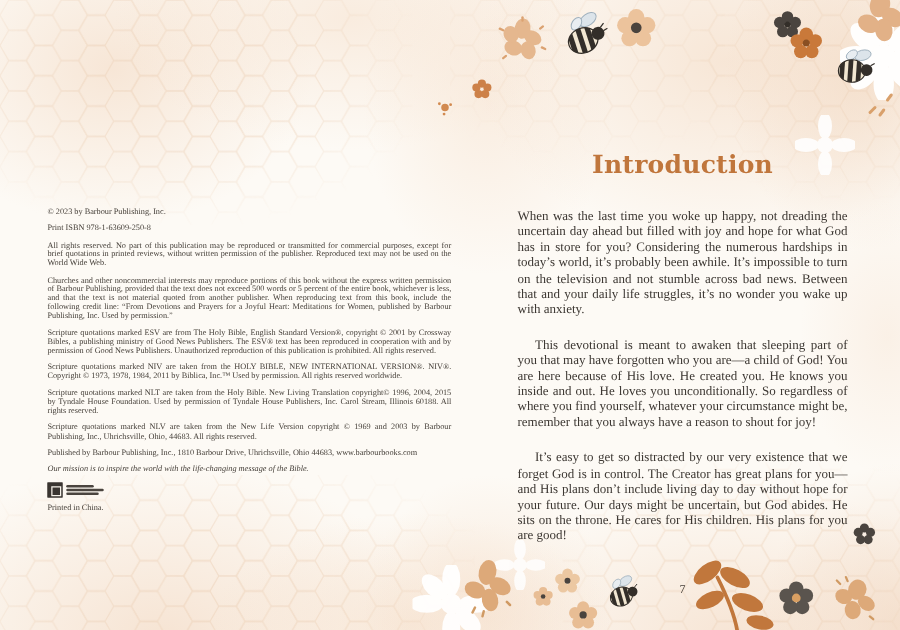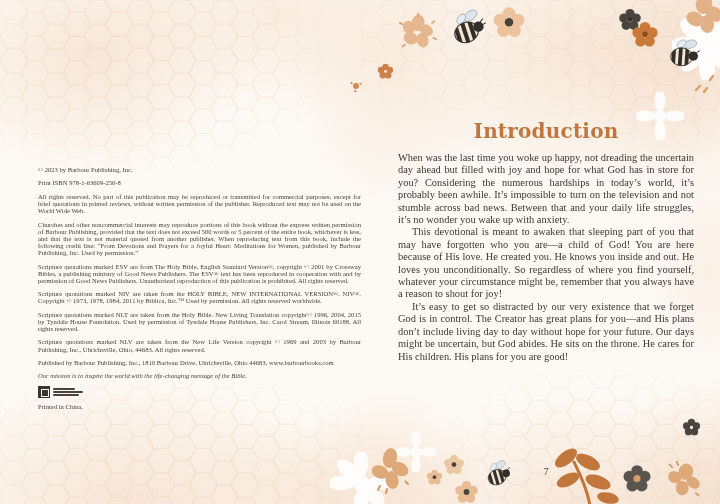--- a/index.html
+++ b/index.html
@@ -42,21 +42,21 @@
   
   .intro-heading{
     position:absolute;left:398px;top:119px;width:296px;margin:0;
     text-align:center;font-family:"DejaVu Serif",serif;font-weight:700;
     font-size:20px;letter-spacing:.2px;color:#c0763c;
   }
   .intro-body{
     position:absolute;left:398px;top:152px;width:296px;
     font-size:10.4px;line-height:12.4px;color:#3c3732;text-align:justify;
   }
-  .intro-body p{margin:0;}
+  .intro-body p{margin:16px;}
   .intro-body p.indent{text-indent:14px;}
   .page-number{
     position:absolute;left:398px;top:467px;width:296px;text-align:center;
     font-size:9.5px;color:#46403a;
   }
 </style>
 </head>
 <body>
 
 <div class="spread">

